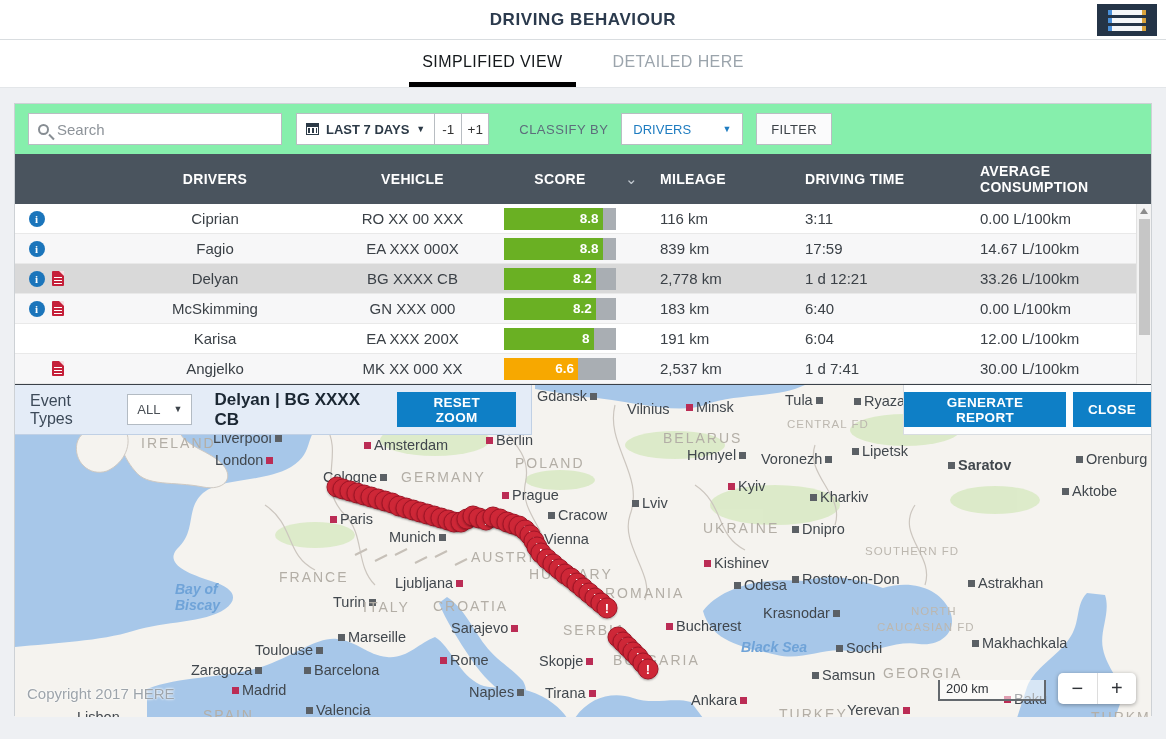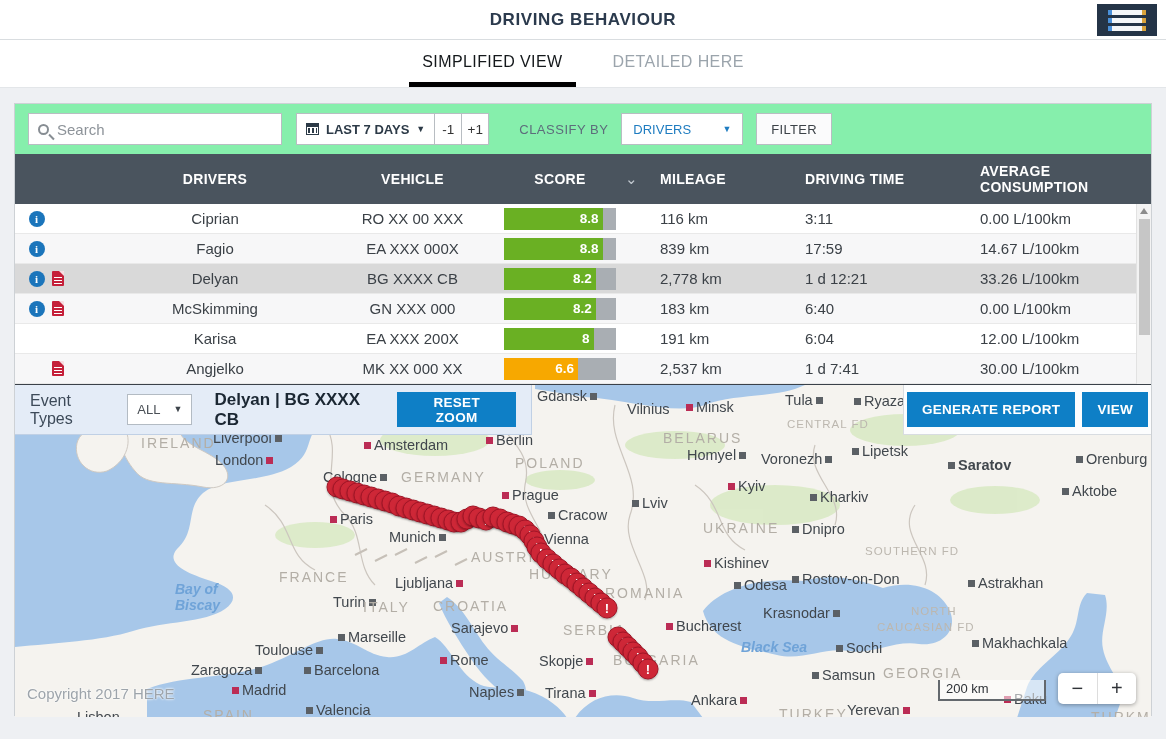--- a/index.html
+++ b/index.html
@@ -482,21 +482,21 @@
         <span class="etlabel">Event Types</span>
         <div class="mini-select">
           <span>ALL</span>
           <span class="caret">▼</span>
         </div>
         <span class="ovl-title">Delyan | BG XXXX CB</span>
         <button class="blue-btn">RESET ZOOM</button>
       </div>
       <div class="ovl-right">
         <button class="blue-btn">GENERATE REPORT</button>
-        <button class="blue-btn">VIEW</button>
+        <button class="blue-btn">CLOSE</button>
       </div>
 
       <div class="copyright">Copyright 2017 HERE</div>
       <div class="scalebar">200 km</div>
       <div class="zoomctl">
         <div class="half">−</div>
         <div class="half">+</div>
       </div>
     </div>
 

